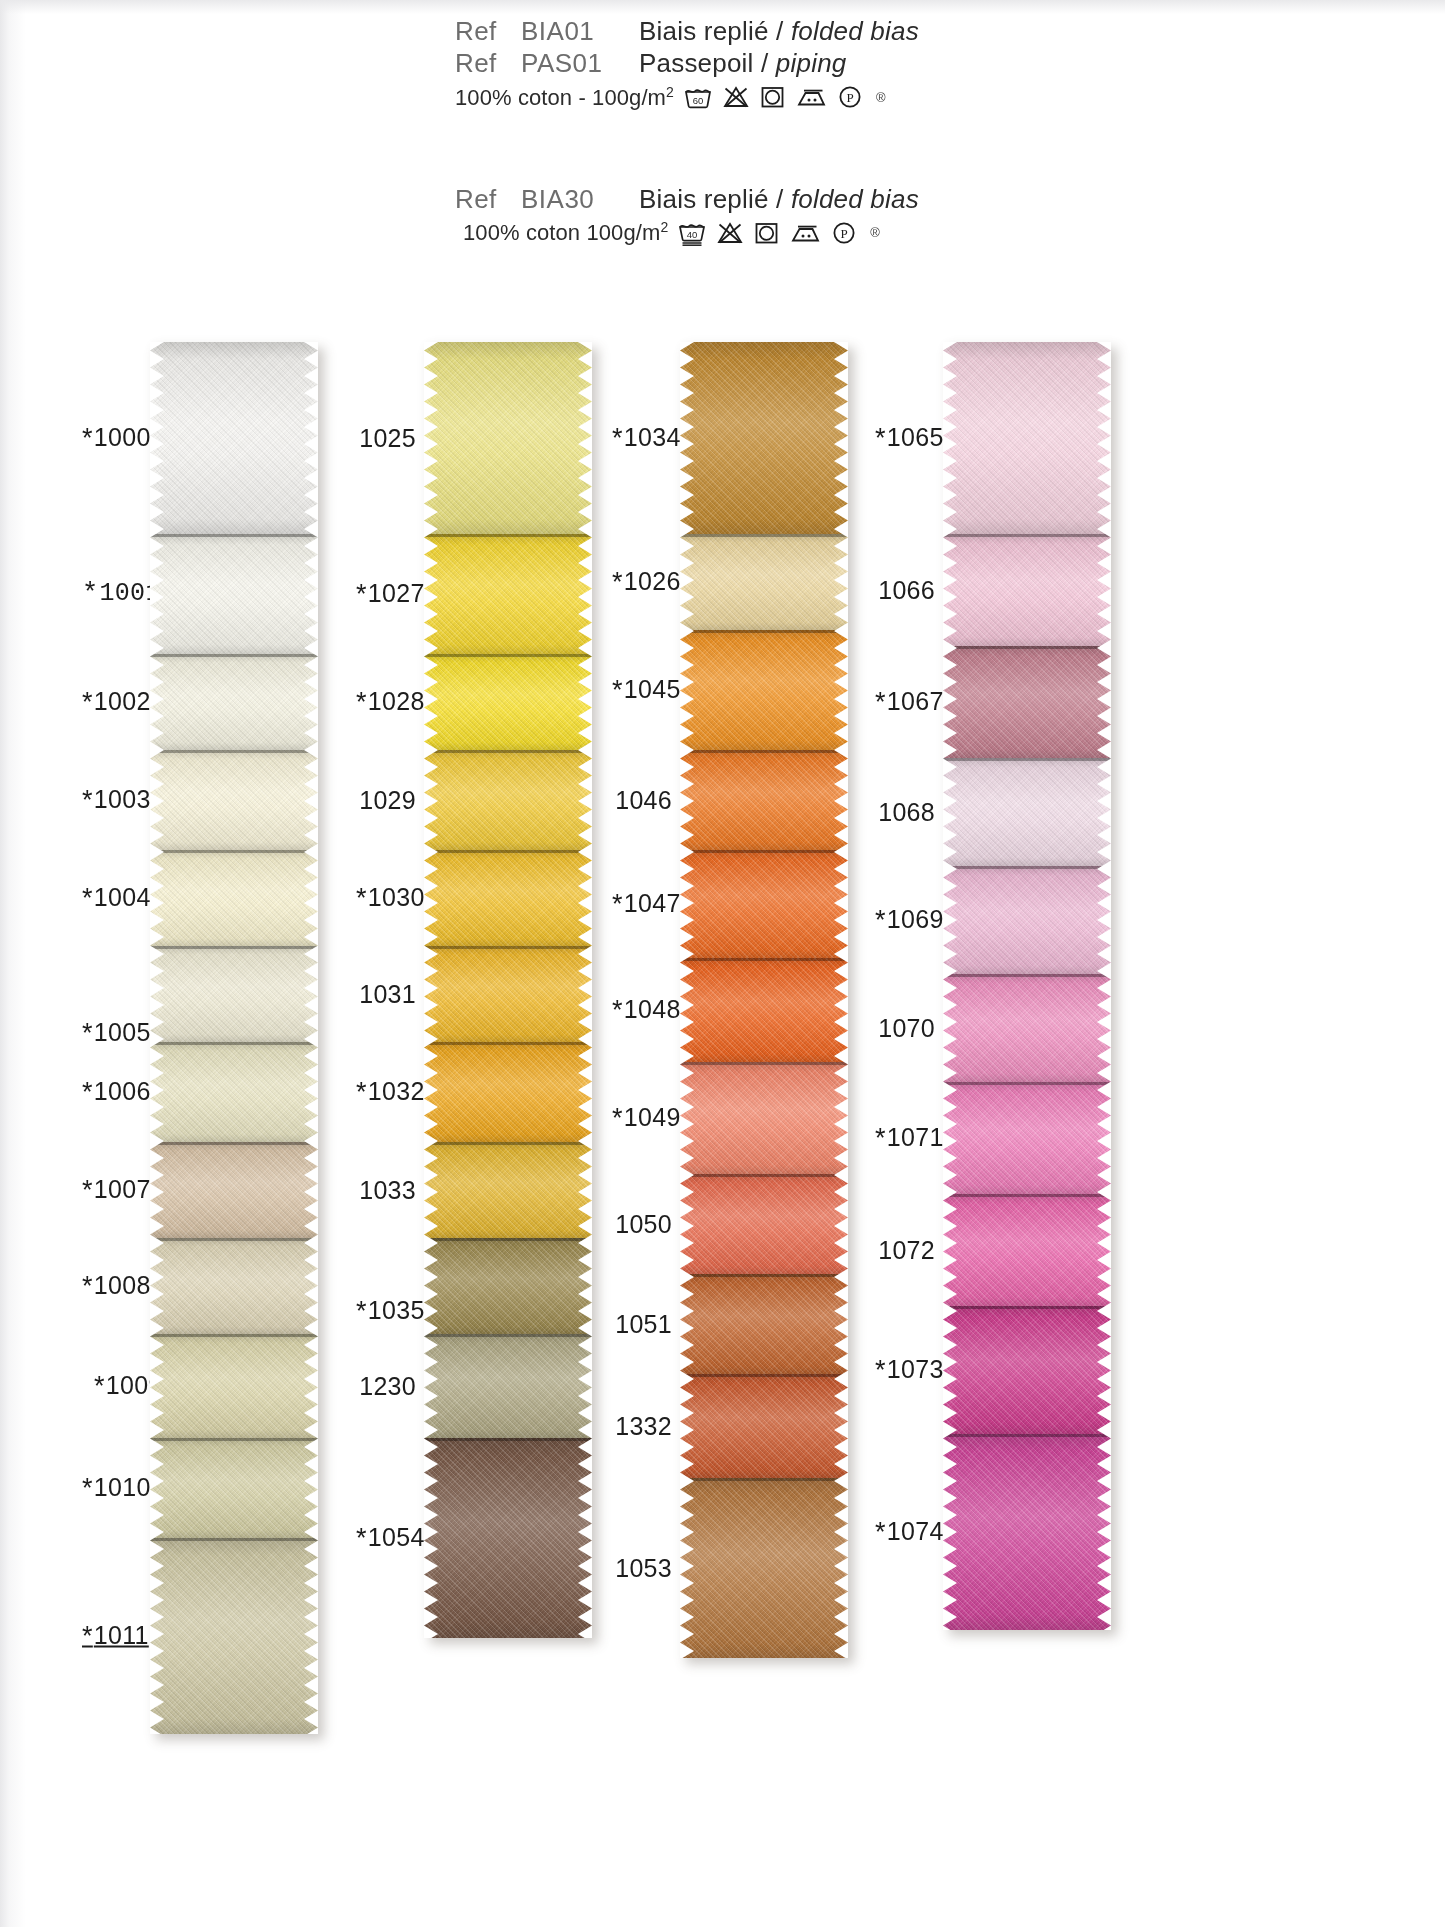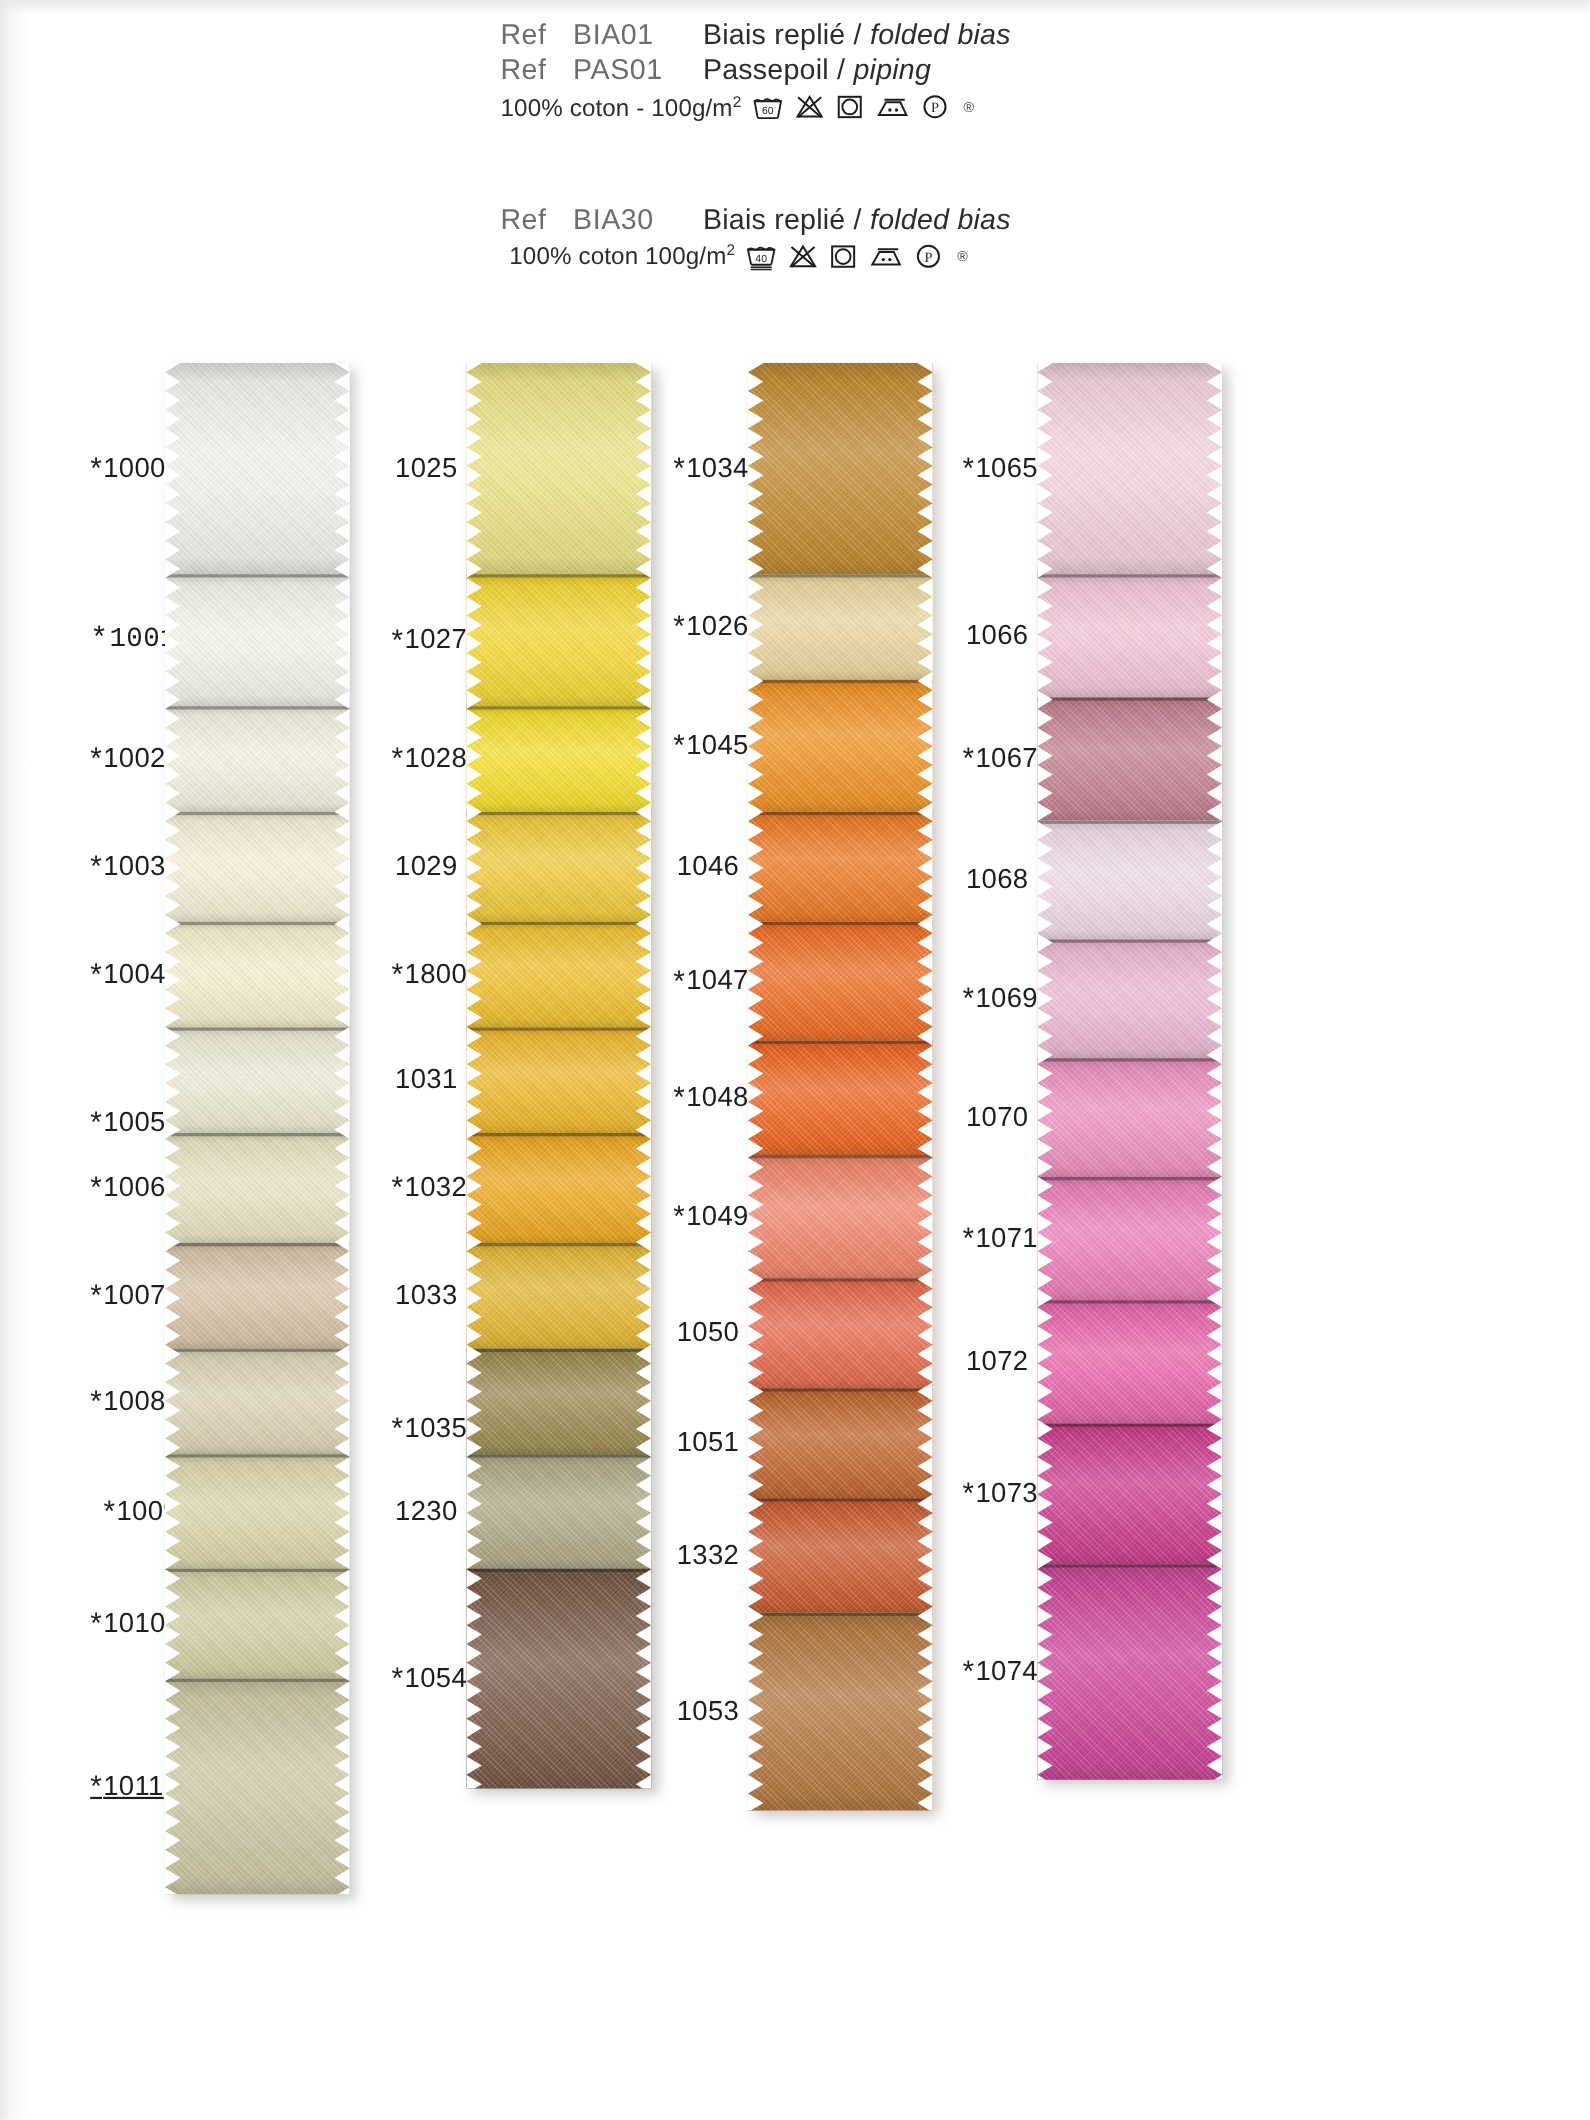--- a/index.html
+++ b/index.html
@@ -67,21 +67,21 @@
   .reg{ font-size:13px; color:#444; vertical-align:super; margin-left:3px; }
 
   
   .chart{
     position:absolute;
     left:0; top:330px;
     width:1445px; height:1597px;
   }
   .column{
     position:absolute;
-    top:0;
+    top:12px;
     width:auto;
   }
   .col-1{ left:150px; }
   .col-2{ left:424px; }
   .col-3{ left:680px; }
   .col-4{ left:943px; }
 
   .strip{
     position:relative;
     width:var(--w);
@@ -299,21 +299,21 @@
           <svg width="14" height="1392" viewBox="0 0 14 1392" style="position: absolute; top: 0px; z-index: 6; right: 0px;">
             <path d="M14,0 L14,1392 L0,1411 L14,1402.5 L0,1394 L14,1385.5 L0,1377 L14,1368.5 L0,1360 L14,1351.5 L0,1343 L14,1334.5 L0,1326 L14,1317.5 L0,1309 L14,1300.5 L0,1292 L14,1283.5 L0,1275 L14,1266.5 L0,1258 L14,1249.5 L0,1241 L14,1232.5 L0,1224 L14,1215.5 L0,1207 L14,1198.5 L0,1190 L14,1181.5 L0,1173 L14,1164.5 L0,1156 L14,1147.5 L0,1139 L14,1130.5 L0,1122 L14,1113.5 L0,1105 L14,1096.5 L0,1088 L14,1079.5 L0,1071 L14,1062.5 L0,1054 L14,1045.5 L0,1037 L14,1028.5 L0,1020 L14,1011.5 L0,1003 L14,994.5 L0,986 L14,977.5 L0,969 L14,960.5 L0,952 L14,943.5 L0,935 L14,926.5 L0,918 L14,909.5 L0,901 L14,892.5 L0,884 L14,875.5 L0,867 L14,858.5 L0,850 L14,841.5 L0,833 L14,824.5 L0,816 L14,807.5 L0,799 L14,790.5 L0,782 L14,773.5 L0,765 L14,756.5 L0,748 L14,739.5 L0,731 L14,722.5 L0,714 L14,705.5 L0,697 L14,688.5 L0,680 L14,671.5 L0,663 L14,654.5 L0,646 L14,637.5 L0,629 L14,620.5 L0,612 L14,603.5 L0,595 L14,586.5 L0,578 L14,569.5 L0,561 L14,552.5 L0,544 L14,535.5 L0,527 L14,518.5 L0,510 L14,501.5 L0,493 L14,484.5 L0,476 L14,467.5 L0,459 L14,450.5 L0,442 L14,433.5 L0,425 L14,416.5 L0,408 L14,399.5 L0,391 L14,382.5 L0,374 L14,365.5 L0,357 L14,348.5 L0,340 L14,331.5 L0,323 L14,314.5 L0,306 L14,297.5 L0,289 L14,280.5 L0,272 L14,263.5 L0,255 L14,246.5 L0,238 L14,229.5 L0,221 L14,212.5 L0,204 L14,195.5 L0,187 L14,178.5 L0,170 L14,161.5 L0,153 L14,144.5 L0,136 L14,127.5 L0,119 L14,110.5 L0,102 L14,93.5 L0,85 L14,76.5 L0,68 L14,59.5 L0,51 L14,42.5 L0,34 L14,25.5 L0,17 L14,8.5 L0,0 L14,-8.5 Z" fill="#ffffff"></path>
           </svg>
         </div>
       </div>
       <div class="column col-2" style="left: 424px;">
         <div class="label lab-2" style="left: -68px; top: 96px; width: 60px; text-align: right;"><span>1025</span></div>
         <div class="label lab-2" style="left: -68px; top: 252px; width: 60px; text-align: right;"><span class="star">*</span><span>1027</span></div>
         <div class="label lab-2" style="left: -68px; top: 360px; width: 60px; text-align: right;"><span class="star">*</span><span>1028</span></div>
         <div class="label lab-2" style="left: -68px; top: 458px; width: 60px; text-align: right;"><span>1029</span></div>
-        <div class="label lab-2" style="left: -68px; top: 556px; width: 60px; text-align: right;"><span class="star">*</span><span>1800</span></div>
+        <div class="label lab-2" style="left: -68px; top: 556px; width: 60px; text-align: right;"><span class="star">*</span><span>1030</span></div>
         <div class="label lab-2" style="left: -68px; top: 652px; width: 60px; text-align: right;"><span>1031</span></div>
         <div class="label lab-2" style="left: -68px; top: 750px; width: 60px; text-align: right;"><span class="star">*</span><span>1032</span></div>
         <div class="label lab-2" style="left: -68px; top: 848px; width: 60px; text-align: right;"><span>1033</span></div>
         <div class="label lab-2" style="left: -68px; top: 944px; width: 60px; text-align: right; margin-top: 25px;"><span class="star">*</span><span>1035</span></div>
         <div class="label lab-2" style="left: -68px; top: 1044px; width: 60px; text-align: right;"><span>1230</span></div>
         <div class="label lab-2" style="left: -68px; top: 1196px; width: 60px; text-align: right;"><span class="star">*</span><span>1054</span></div>
         <div class="strip" style="--w: 168px;">
           <div class="swatch" title="1025" style="--c: #ece483; --h: 192px;"></div>
           <div class="swatch" title="*1027" style="--c: #f6d831; --h: 120px;">
             <div style="position: absolute; left: 0px; right: 0px; top: 0px; height: 3px; background: rgba(0, 0, 0, 0.3); z-index: 3;"></div>

